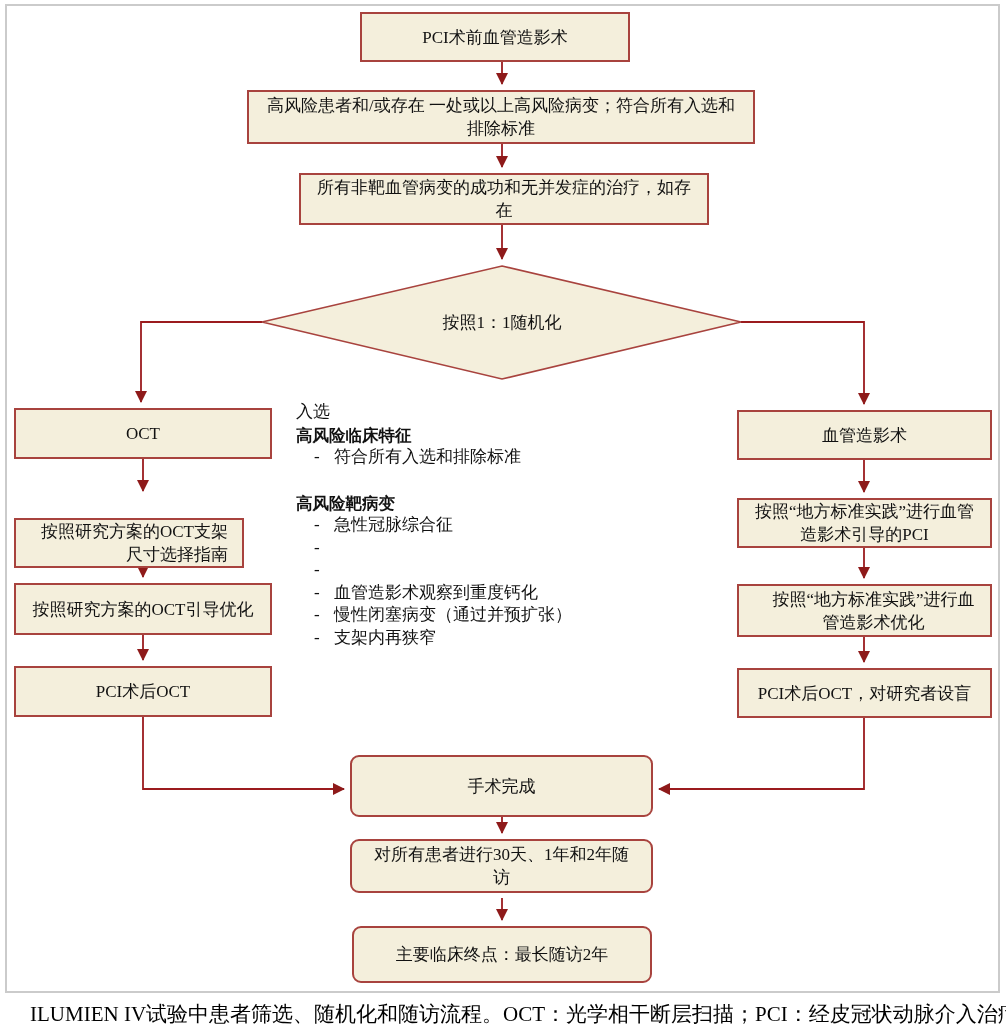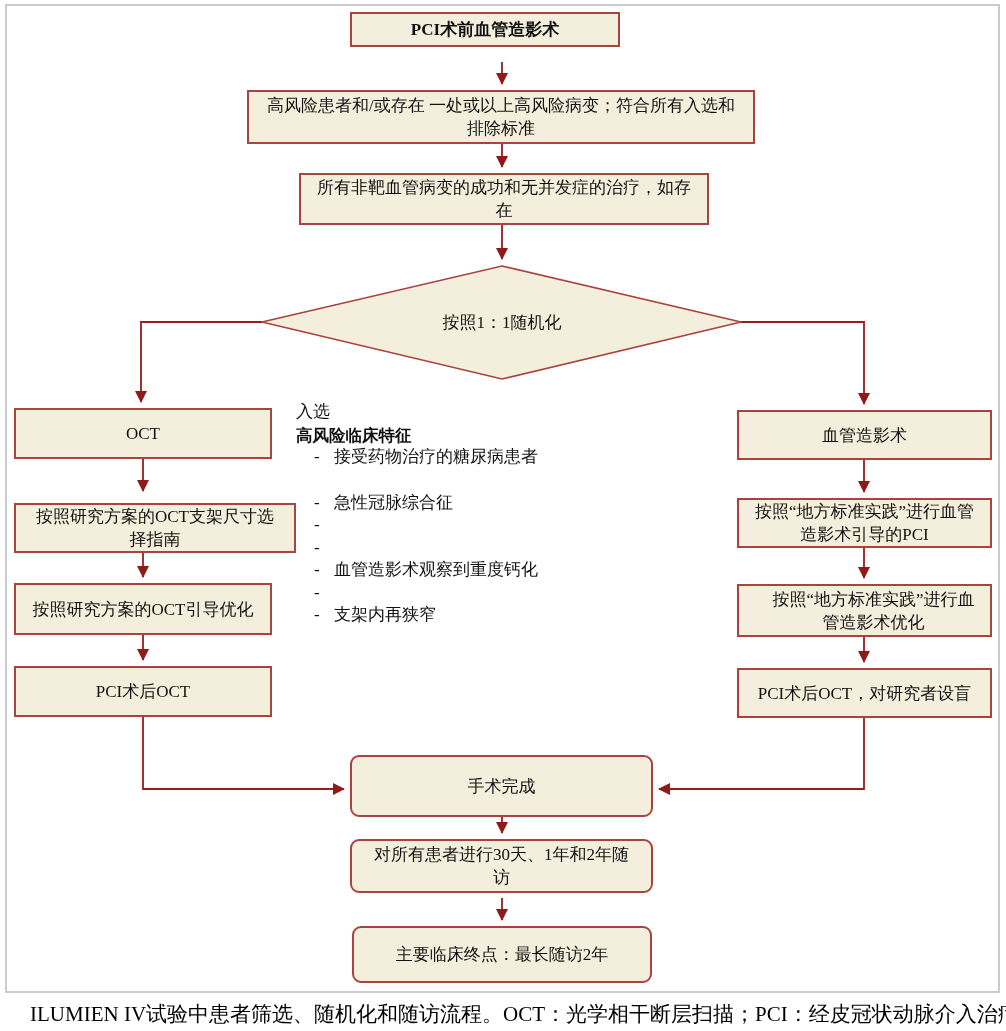--- a/index.html
+++ b/index.html
@@ -72,31 +72,31 @@
     <path d="M864,460 L864,492" marker-end="url(#ah)"></path>
     <path d="M864,548 L864,578" marker-end="url(#ah)"></path>
     <path d="M864,633 L864,662" marker-end="url(#ah)"></path>
     <path d="M864,718 L864,789 L659,789" marker-end="url(#ah)"></path>
     <path d="M502,817 L502,833" marker-end="url(#ah)"></path>
     <path d="M502,898 L502,920" marker-end="url(#ah)"></path>
   </g>
   <polygon points="502,266 741,322 502,379 262,322" fill="#F4EFDC" stroke="#A8433E" stroke-width="1.6"></polygon>
 </svg>
 
-<div class="node" style="left:350px; top:12px; width:270px; height:35px;font-weight:bold;">PCI术前血管造影术</div>
+<div class="node" style="left:360px; top:12px; width:270px; height:50px;">PCI术前血管造影术</div>
 
 <div class="node" style="left:247px; top:90px; width:508px; height:54px;">高风险患者和/或存在 一处或以上高风险病变；符合所有入选和排除标准</div>
 
 <div class="node" style="left:299px; top:173px; width:410px; height:52px;">所有非靶血管病变的成功和无并发症的治疗，如存在</div>
 
 <div class="diamond-label" style="left:352px; top:300px; width:300px; height:44px;">按照1：1随机化</div>
 
 <div class="node" style="left:14px; top:408px; width:258px; height:51px;">OCT</div>
 
-<div class="node" style="left:14px; top:503px; width:282px; height:50px;">按照研究方案的OCT支架尺寸选择指南</div>
+<div class="node" style="left:14px; top:518px; width:230px; height:50px;text-align:right;">按照研究方案的OCT支架尺寸选择指南</div>
 
 <div class="node" style="left:14px; top:583px; width:258px; height:52px;">按照研究方案的OCT引导优化</div>
 
 <div class="node" style="left:14px; top:666px; width:258px; height:51px;">PCI术后OCT</div>
 
 <div class="node" style="left:737px; top:410px; width:255px; height:50px;">血管造影术</div>
 
 <div class="node" style="left:737px; top:498px; width:255px; height:50px;">按照“地方标准实践”进行血管造影术引导的PCI</div>
 
 <div class="node" style="left:737px; top:584px; width:255px; height:53px;padding-left:32px;">按照“地方标准实践”进行血管造影术优化</div>
@@ -107,39 +107,41 @@
 
 <div class="node rounded" style="left:350px; top:839px; width:303px; height:54px;">对所有患者进行30天、1年和2年随访</div>
 
 <div class="node rounded" style="left:352px; top:926px; width:300px; height:57px;">主要临床终点：最长随访2年</div>
 
 <div class="criteria">
   <div class="heading">入选</div>
   <div class="subhead">高风险临床特征</div>
   <div class="item">
     <span class="dash">-</span>
-    <span>接受药物治疗的糖尿病患者</span>
+    <span>符合所有入选和排除标准</span>
   </div>
   <div class="spacer"></div>
+  <div class="subhead">高风险靶病变</div>
   <div class="item">
     <span class="dash">-</span>
     <span>急性冠脉综合征</span>
   </div>
   <div class="item">
     <span class="dash">-</span>
   </div>
   <div class="item">
     <span class="dash">-</span>
   </div>
   <div class="item">
     <span class="dash">-</span>
     <span>血管造影术观察到重度钙化</span>
   </div>
   <div class="item">
     <span class="dash">-</span>
+    <span>慢性闭塞病变（通过并预扩张）</span>
   </div>
   <div class="item">
     <span class="dash">-</span>
     <span>支架内再狭窄</span>
   </div>
 </div>
 
 <div class="caption">ILUMIEN IV试验中患者筛选、随机化和随访流程。OCT：光学相干断层扫描；PCI：经皮冠状动脉介入治疗</div>
 
 </body></html>

